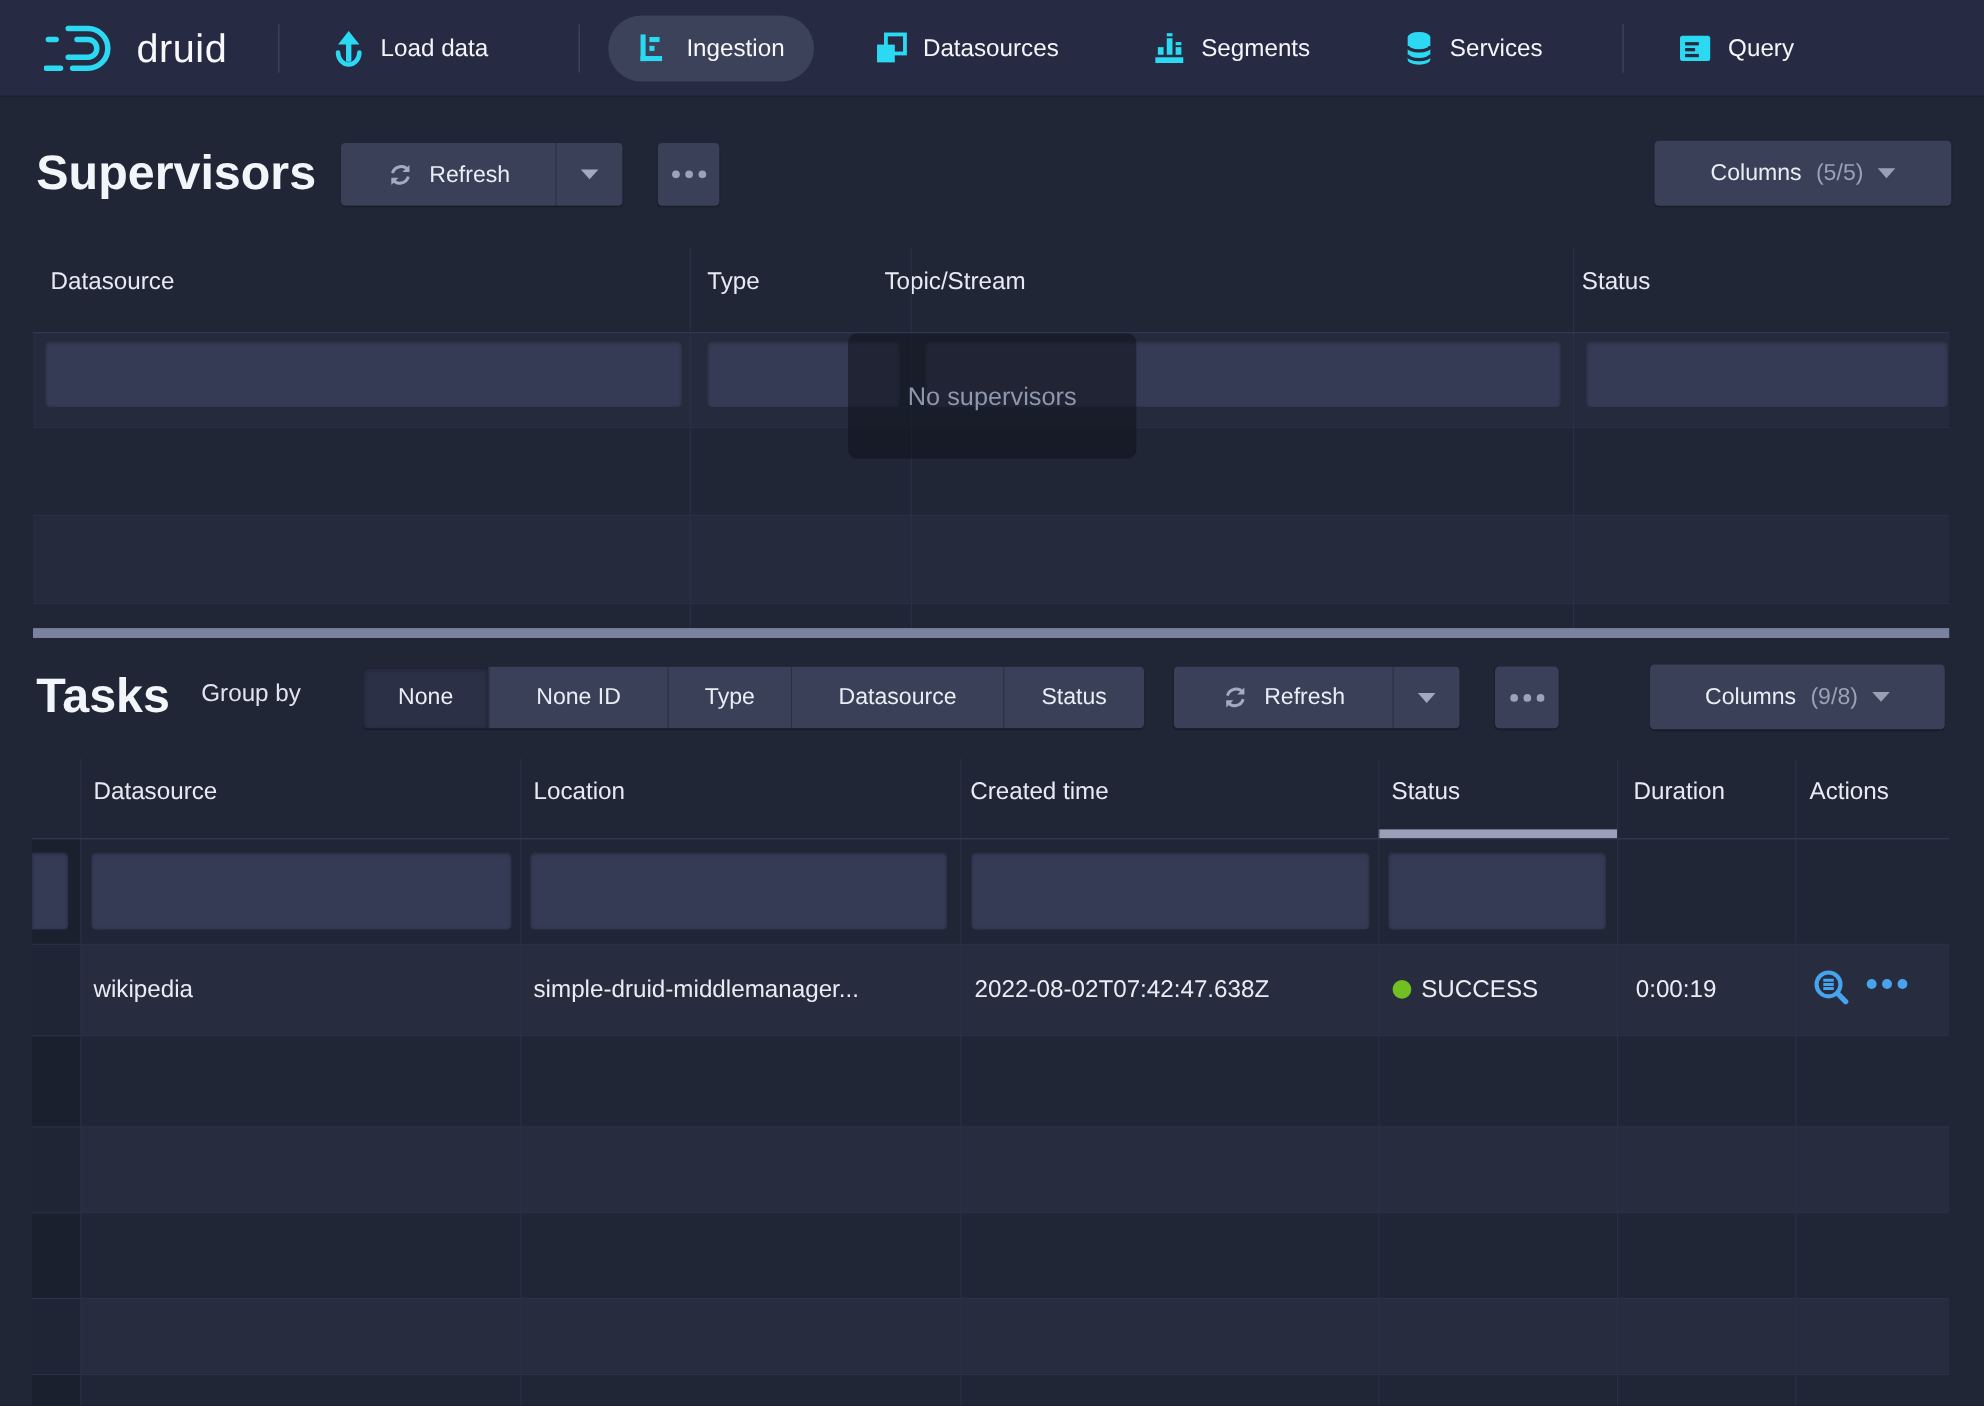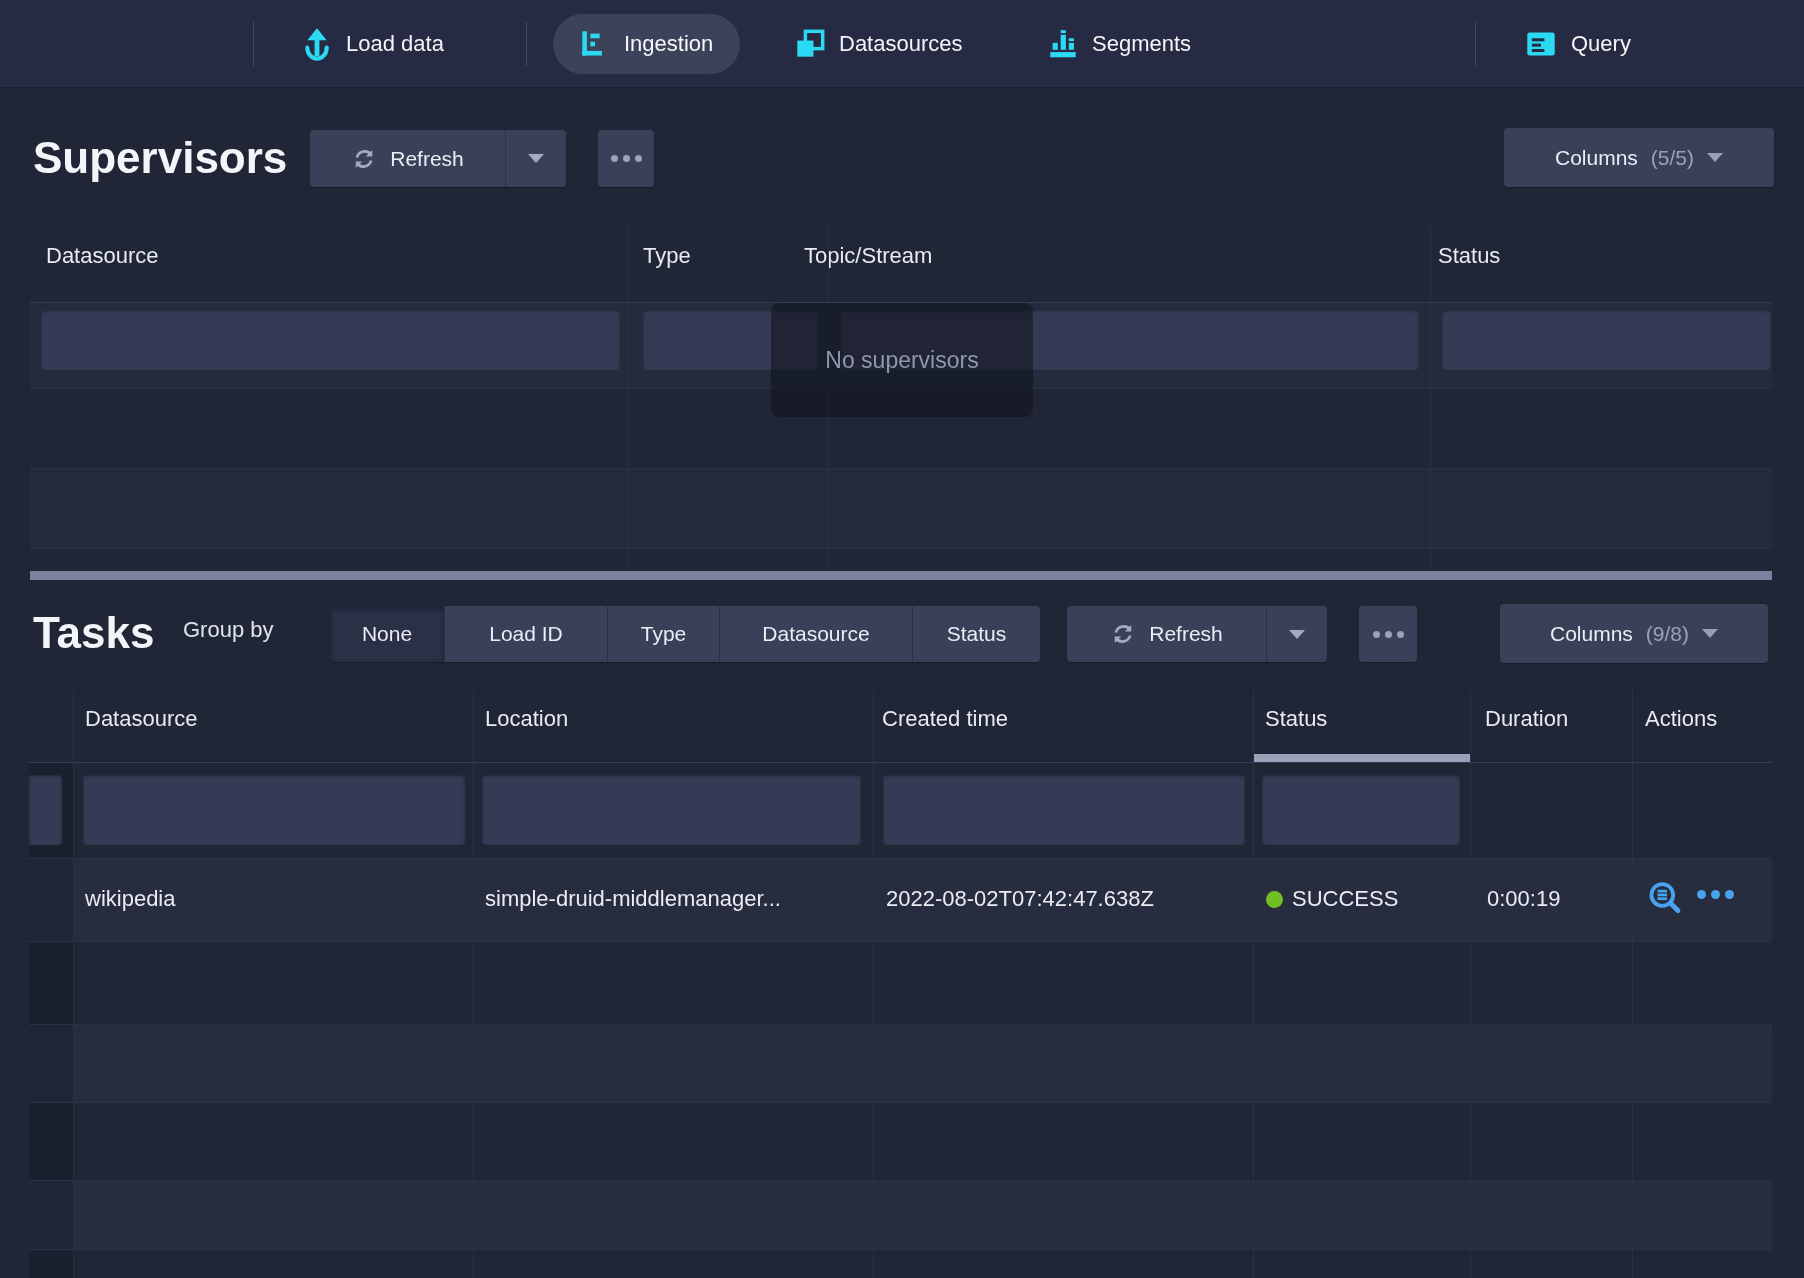--- a/index.html
+++ b/index.html
@@ -65,20 +65,31 @@
                 background:#71bf22; vertical-align:-2px; margin-right:9px; }
   .col-shade { position:absolute; background:rgba(10,13,22,.22); }
   svg { display:block; }
 </style>
 </head>
 <body>
 
 <div id="app">
 
   <div class="nav">
+    <div class="nav-item" style="left:40px;">
+      <span>
+        <svg width="70" height="52" viewBox="0 0 70 52" fill="none" stroke="#2bd9f2" stroke-width="5" stroke-linecap="round">
+          <path d="M22 8 H40 A18 18 0 0 1 40 44 H26"></path>
+          <path d="M30 18 H40 A8 8 0 0 1 40 34 H22"></path>
+          <path d="M4 18 h7"></path>
+            <path d="M2 44 h13"></path>
+        </svg>
+      </span>
+      <span class="brand-text">druid</span>
+    </div>
 
     <div class="nav-divider" style="left:253px;"></div>
 
     <div class="nav-item" style="left:302px;">
       <span>
         <svg width="30" height="34" viewBox="0 0 24 28">
           <polygon points="12,1 20,11 4,11" fill="#2bd9f2"></polygon>
           <rect x="10" y="9" width="4" height="15" fill="#2bd9f2"></rect>
           <path d="M4 17 a 8 9 0 0 0 16 0" fill="none" stroke="#2bd9f2" stroke-width="3.4" stroke-linecap="round"></path>
         </svg>
@@ -117,20 +128,31 @@
           <rect x="4" y="12" width="4.5" height="6"></rect>
           <rect x="11" y="5" width="4.5" height="13"></rect>
           <rect x="11" y="1" width="4.5" height="2.5"></rect>
           <rect x="18" y="12" width="4.5" height="6"></rect>
           <rect x="18" y="8" width="4.5" height="2.5"></rect>
         </svg>
       </span>
       <span>Segments</span>
     </div>
 
+    <div class="nav-item" style="left:1276px;">
+      <span>
+        <svg width="28" height="32" viewBox="0 0 24 28">
+          <ellipse cx="12" cy="5" rx="9" ry="4" fill="#2bd9f2"></ellipse>
+          <path d="M3 5 v18 a9 4 0 0 0 18 0 V5" fill="#2bd9f2"></path>
+          <path d="M3 12 a9 4 0 0 0 18 0" fill="none" stroke="#262b43" stroke-width="2.6"></path>
+          <path d="M3 19 a9 4 0 0 0 18 0" fill="none" stroke="#262b43" stroke-width="2.6"></path>
+        </svg>
+      </span>
+      <span>Services</span>
+    </div>
 
     <div class="nav-divider" style="left:1475px;"></div>
 
     <div class="nav-item" style="left:1525px;">
       <span>
         <svg width="32" height="30" viewBox="0 0 28 26">
           <rect x="2" y="3" width="24" height="20" rx="2" fill="#2bd9f2"></rect>
           <rect x="6" y="8" width="11" height="2.6" fill="#262b43"></rect>
           <rect x="6" y="12.7" width="8" height="2.6" fill="#262b43"></rect>
           <rect x="6" y="17.4" width="11" height="2.6" fill="#262b43"></rect>
@@ -203,21 +225,21 @@
     </div>
 
     <div class="scrollbar" style="left:30px; top:571px; width:1742px; height:9px;"></div>
   </div>
 
   <div class="section-title" style="left:33px; top:608px;">Tasks</div>
   <div class="abs" style="left:183px; top:617px; font-size:22px; color:#dfe4ee;">Group by</div>
 
   <div class="btn-group" style="left:330px; top:606px; height:56px;">
     <button class="btn pressed" style="width:115px;">None</button>
-    <button class="btn" style="width:163px;">Load ID</button>
+    <button class="btn" style="width:163px;">None ID</button>
     <button class="btn" style="width:112px;">Type</button>
     <button class="btn" style="width:193px;">Datasource</button>
     <button class="btn" style="width:127px;">Status</button>
   </div>
 
   <div class="btn-group" style="left:1067px; top:606px; height:56px;">
     <button class="btn" style="width:200px;">
       <span>
         <svg width="26" height="26" viewBox="0 0 24 24">
           <g fill="none" stroke="#a3abc0" stroke-width="2.5">

